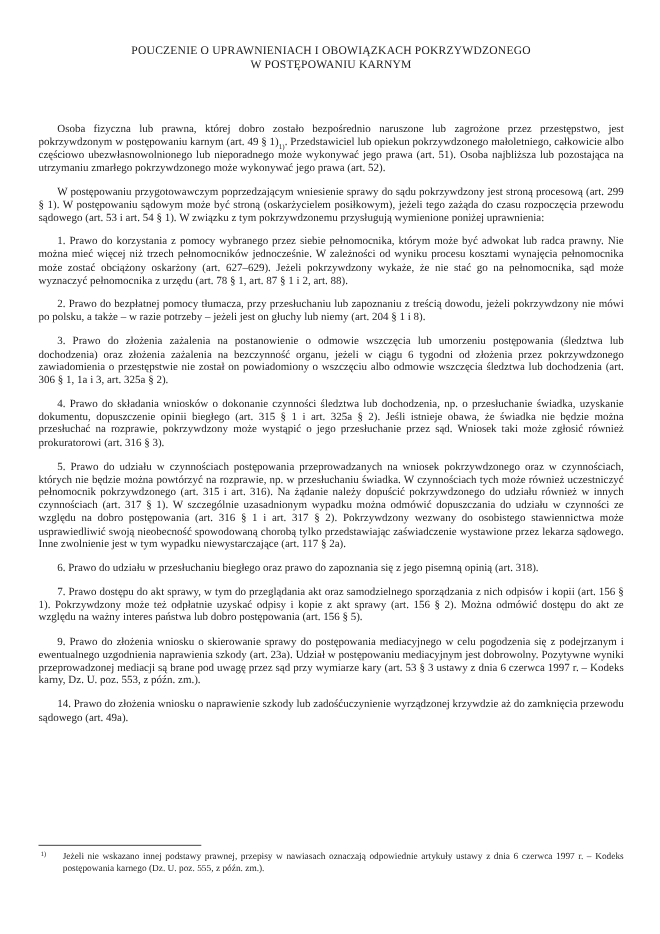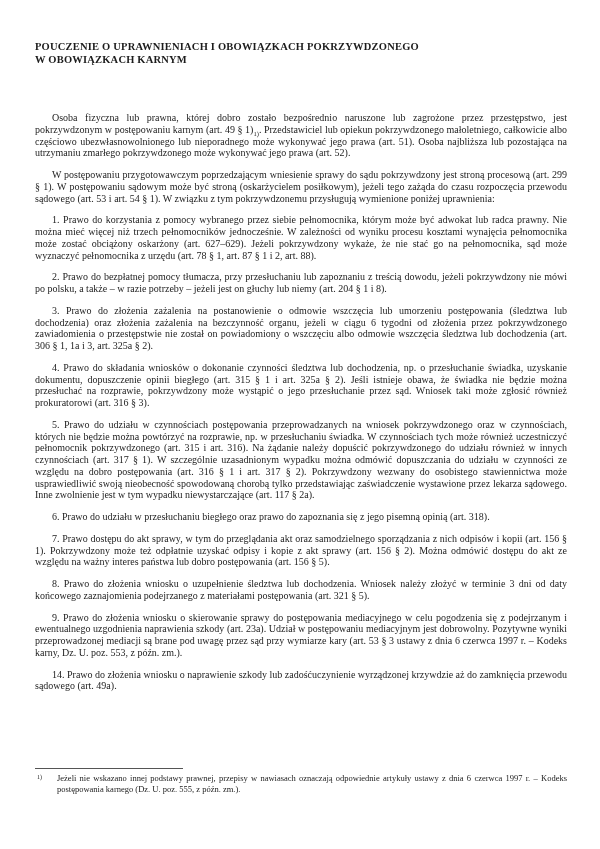--- a/index.html
+++ b/index.html
@@ -15,21 +15,22 @@
     background: #ffffff;
     color: #1c1c1c;
     font-family: "Liberation Serif", "DejaVu Serif", serif;
     font-size: 10px;
     line-height: 11.75px;
     padding: 40px 33px 0 35px;
     overflow: hidden;
   }
   .doc-title {
     font-size: 10.5px;
-    font-weight: bold;
+    font-weight: normal;
+    text-align: center;
     line-height: 13px;
     letter-spacing: 0.2px;
     margin: 0 0 46px 0;
   }
   .para {
     margin: 0 0 10px 0;
     text-align: justify;
     text-indent: 17px;
   }
   .fnref {
@@ -64,35 +65,34 @@
     font-size: 6px;
   }
 </style>
 </head>
 <body>
 
 <div class="page">
 
   <h1 class="doc-title">
     <span>POUCZENIE O UPRAWNIENIACH I OBOWIĄZKACH POKRZYWDZONEGO</span><br>
-    <span>W OBOWIĄZKACH KARNYM</span>
+    <span>W POSTĘPOWANIU KARNYM</span>
   </h1>
 
   <p class="para"><span>Osoba fizyczna lub prawna, której dobro zostało bezpośrednio naruszone lub zagrożone przez przestępstwo, jest pokrzywdzonym w postępowaniu karnym (art. 49 § 1)</span><span class="fnref">1)</span><span>. Przedstawiciel lub opiekun pokrzywdzonego małoletniego, całkowicie albo częściowo ubezwłasnowolnionego lub nieporadnego może wykonywać jego prawa (art. 51). Osoba najbliższa lub pozostająca na utrzymaniu zmarłego pokrzywdzonego może wykonywać jego prawa (art. 52).</span></p>
 
   <p class="para">W postępowaniu przygotowawczym poprzedzającym wniesienie sprawy do sądu pokrzywdzony jest stroną procesową (art. 299 § 1). W postępowaniu sądowym może być stroną (oskarżycielem posiłkowym), jeżeli tego zażąda do czasu rozpoczęcia przewodu sądowego (art. 53 i art. 54 § 1). W związku z tym pokrzywdzonemu przysługują wymienione poniżej uprawnienia:</p>
 
   <p class="para">1. Prawo do korzystania z pomocy wybranego przez siebie pełnomocnika, którym może być adwokat lub radca prawny. Nie można mieć więcej niż trzech pełnomocników jednocześnie. W zależności od wyniku procesu kosztami wynajęcia pełnomocnika może zostać obciążony oskarżony (art. 627–629). Jeżeli pokrzywdzony wykaże, że nie stać go na pełnomocnika, sąd może wyznaczyć pełnomocnika z urzędu (art. 78 § 1, art. 87 § 1 i 2, art. 88).</p>
   <p class="para">2. Prawo do bezpłatnej pomocy tłumacza, przy przesłuchaniu lub zapoznaniu z treścią dowodu, jeżeli pokrzywdzony nie mówi po polsku, a także – w razie potrzeby – jeżeli jest on głuchy lub niemy (art. 204 § 1 i 8).</p>
   <p class="para">3. Prawo do złożenia zażalenia na postanowienie o odmowie wszczęcia lub umorzeniu postępowania (śledztwa lub dochodzenia) oraz złożenia zażalenia na bezczynność organu, jeżeli w ciągu 6 tygodni od złożenia przez pokrzywdzonego zawiadomienia o przestępstwie nie został on powiadomiony o wszczęciu albo odmowie wszczęcia śledztwa lub dochodzenia (art. 306 § 1, 1a i 3, art. 325a § 2).</p>
   <p class="para">4. Prawo do składania wniosków o dokonanie czynności śledztwa lub dochodzenia, np. o przesłuchanie świadka, uzyskanie dokumentu, dopuszczenie opinii biegłego (art. 315 § 1 i art. 325a § 2). Jeśli istnieje obawa, że świadka nie będzie można przesłuchać na rozprawie, pokrzywdzony może wystąpić o jego przesłuchanie przez sąd. Wniosek taki może zgłosić również prokuratorowi (art. 316 § 3).</p>
   <p class="para">5. Prawo do udziału w czynnościach postępowania przeprowadzanych na wniosek pokrzywdzonego oraz w czynnościach, których nie będzie można powtórzyć na rozprawie, np. w przesłuchaniu świadka. W czynnościach tych może również uczestniczyć pełnomocnik pokrzywdzonego (art. 315 i art. 316). Na żądanie należy dopuścić pokrzywdzonego do udziału również w innych czynnościach (art. 317 § 1). W szczególnie uzasadnionym wypadku można odmówić dopuszczania do udziału w czynności ze względu na dobro postępowania (art. 316 § 1 i art. 317 § 2). Pokrzywdzony wezwany do osobistego stawiennictwa może usprawiedliwić swoją nieobecność spowodowaną chorobą tylko przedstawiając zaświadczenie wystawione przez lekarza sądowego. Inne zwolnienie jest w tym wypadku niewystarczające (art. 117 § 2a).</p>
   <p class="para">6. Prawo do udziału w przesłuchaniu biegłego oraz prawo do zapoznania się z jego pisemną opinią (art. 318).</p>
   <p class="para">7. Prawo dostępu do akt sprawy, w tym do przeglądania akt oraz samodzielnego sporządzania z nich odpisów i kopii (art. 156 § 1). Pokrzywdzony może też odpłatnie uzyskać odpisy i kopie z akt sprawy (art. 156 §  2). Można odmówić dostępu do akt ze względu na ważny interes państwa lub dobro postępowania (art. 156 § 5).</p>
-  <p class="para">8. Prawo do złożenia wniosku o uzupełnienie śledztwa lub dochodzenia. Wniosek należy złożyć w terminie 3 dni od daty końcowego zaznajomienia podejrzanego z materiałami postępowania (art. 321 § 5).</p>
   <p class="para">9. Prawo do złożenia wniosku o skierowanie sprawy do postępowania mediacyjnego w celu pogodzenia się z podejrzanym i ewentualnego uzgodnienia naprawienia szkody (art. 23a). Udział w postępowaniu mediacyjnym jest dobrowolny. Pozytywne wyniki przeprowadzonej mediacji są brane pod uwagę przez sąd przy wymiarze kary (art. 53 § 3 ustawy z dnia 6 czerwca 1997 r. – Kodeks karny, Dz. U. poz. 553, z późn. zm.).</p>
   <p class="para">14. Prawo do złożenia wniosku o naprawienie szkody lub zadośćuczynienie wyrządzonej krzywdzie aż do zamknięcia przewodu sądowego (art. 49a).</p>
 
   <div class="footnote-area">
     <div class="fn-rule"></div>
     <div class="footnote">
       <span class="fn-marker">1)</span>
       <span>Jeżeli nie wskazano innej podstawy prawnej, przepisy w nawiasach oznaczają odpowiednie artykuły ustawy z dnia 6 czerwca 1997 r. – Kodeks postępowania karnego (Dz. U. poz. 555, z późn. zm.).</span>
     </div>
   </div>

